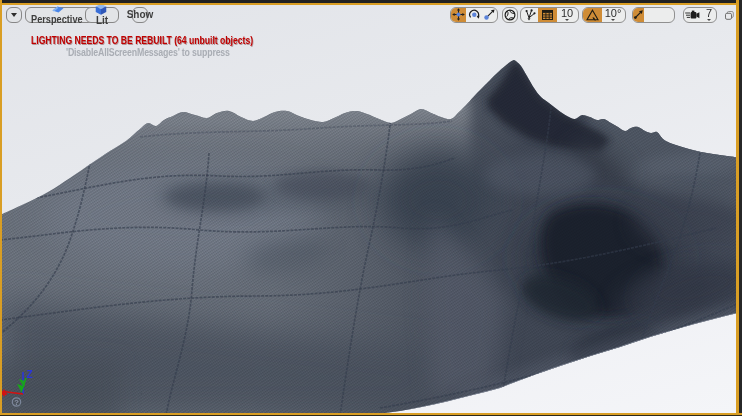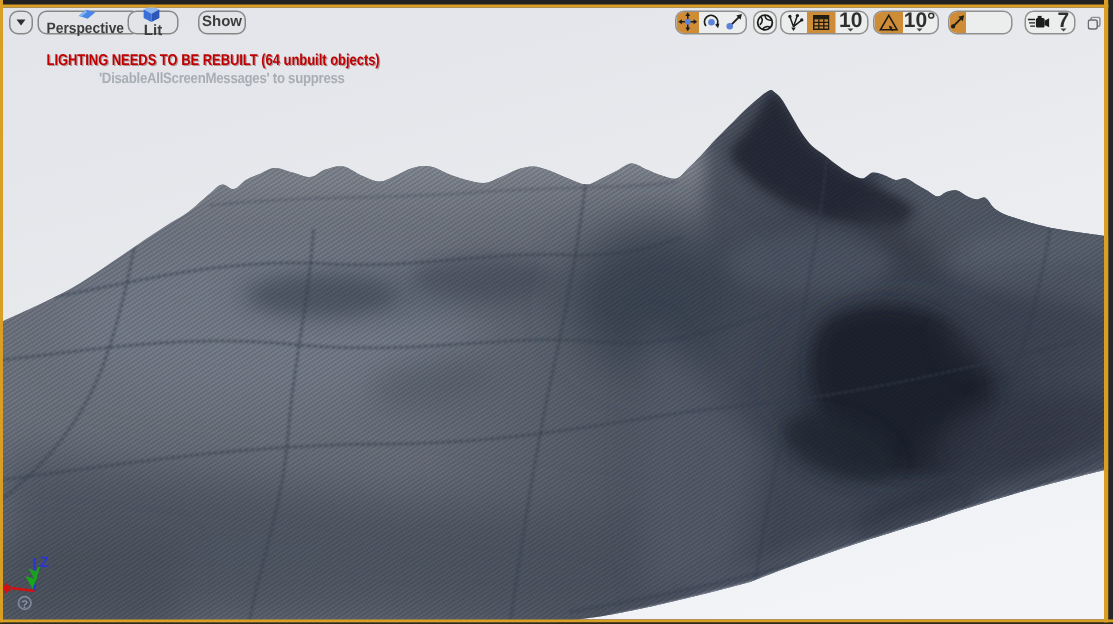--- a/index.html
+++ b/index.html
@@ -16,21 +16,21 @@
 #botyellow{position:absolute;left:0;top:412.5px;width:742px;height:2px;background:#d99e24;z-index:50;}
 #botdark{position:absolute;left:0;top:414.5px;width:742px;height:1.5px;background:#2e2a1a;z-index:50;}
 
 .btn{position:absolute;top:6.5px;height:16px;border:1px solid #878787;border-radius:6px;
  background:#e2e4e7;box-sizing:border-box;display:flex;align-items:center;justify-content:center;
  font-weight:bold;font-size:10px;color:#3d3d3d;z-index:20;flex-direction:column;}
 .grp{position:absolute;top:6.5px;height:16px;border:1px solid #909090;border-radius:6px;
  background:#eceded;box-sizing:border-box;overflow:hidden;display:flex;z-index:20;}
 .seg{height:100%;display:flex;align-items:center;justify-content:center;position:relative;box-sizing:border-box;}
 .orange{background:#cf8c36;}
-.num{font-weight:bold;font-size:14px;color:#2e2e2e;position:relative;margin-top:-3px;}
+.num{font-weight:normal;font-size:11px;color:#2e2e2e;position:relative;margin-top:-3px;}
 .caret{position:absolute;bottom:1px;left:50%;margin-left:-2px;width:0;height:0;
  border-left:2px solid transparent;border-right:2px solid transparent;border-top:2.5px solid #454545;}
 
 #warn1{position:absolute;left:31px;top:33.5px;font-weight:bold;font-size:10.5px;letter-spacing:-0.35px;transform:scaleX(0.82);transform-origin:0 50%;color:#c00000;
  z-index:15;text-shadow:1px 1px 0 rgba(80,0,0,0.35);letter-spacing:0px;}
 #warn2{position:absolute;left:66px;top:47px;font-weight:bold;font-size:10px;letter-spacing:-0.2px;transform:scaleX(0.88);transform-origin:0 50%;color:#a9adb4;z-index:15;}
 </style>
 </head>
 <body>
 <div id="vp"></div>
@@ -134,21 +134,21 @@
   <polygon points="0.5,6.5 5.5,2.5 5.8,4.4 1.8,7.4" fill="#85b4f2"></polygon>
  </svg>
     <span style="transform:scaleX(0.92);transform-origin:0 50%;">Perspective</span>
   </div>
 <div class="btn" style="left:85px;width:34px;">
  <svg width="12" height="12" viewBox="0 0 13 13" style="margin-right:2px;flex:none">
   <polygon points="6.5,0.8 12.2,3.7 6.5,6.6 0.8,3.7" fill="#8fb6ef"></polygon>
   <polygon points="0.8,3.7 6.5,6.6 6.5,12.6 0.8,9.7" fill="#3a6fd8"></polygon>
   <polygon points="12.2,3.7 6.5,6.6 6.5,12.6 12.2,9.7" fill="#2f57b8"></polygon>
  </svg>Lit</div>
-<div class="btn" style="left:132px;width:32px;">Show</div>
+<div class="btn" style="left:132px;width:16px;">Show</div>
 
 <div class="grp" style="left:450px;width:48px;">
  <div class="seg orange" style="width:15px;">
   <svg width="13" height="13" viewBox="0 0 13 13">
    <g stroke="#1d1d1d" stroke-width="1">
           <line x1="6.5" y1="2.2" x2="6.5" y2="10.8"></line>
           <line x1="2.2" y1="6.5" x2="10.8" y2="6.5"></line>
         </g>
    <polygon points="6.5,0.2 4.9,2.6 8.1,2.6" fill="#1d1d1d"></polygon>
    <polygon points="6.5,12.8 4.9,10.4 8.1,10.4" fill="#1d1d1d"></polygon>

